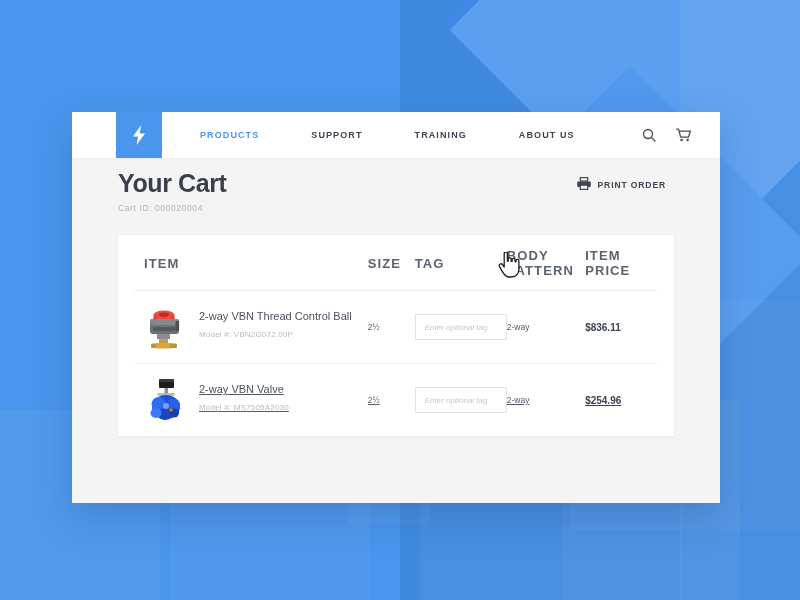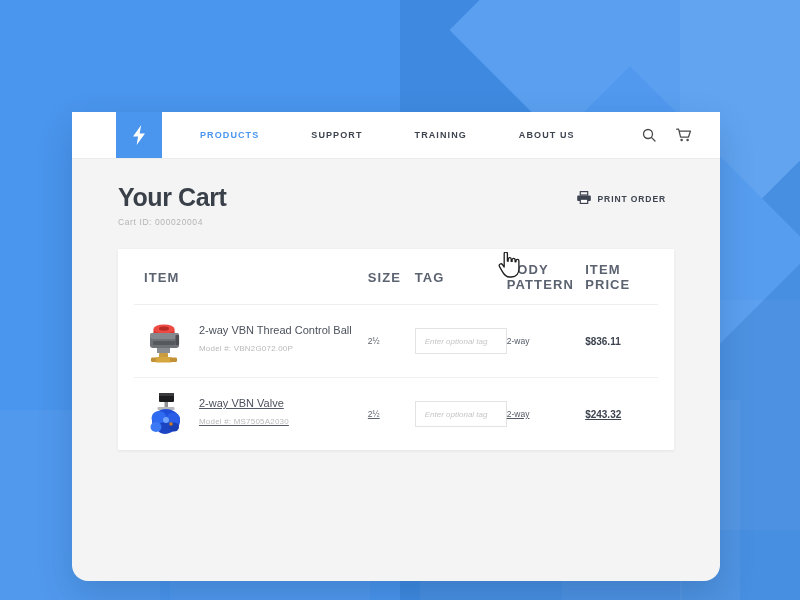--- a/index.html
+++ b/index.html
@@ -60,24 +60,23 @@
   }
   .b11 { 
     right: 0; top: 0; width: 260px; height: 160px;
     background: rgba(0,0,0,0.03);
   }
 
   
   #card {
     position: absolute;
     left: 72px; top: 112px;
-    width: 648px; height: 469px;
+    width: 648px; height: 391px;
     background: #f4f4f4;
     box-shadow: 0 14px 34px rgba(20,60,110,0.22);
-    border-radius: 16px;
   }
 
   
   .nav {
     height: 47px; background: #ffffff;
     display: flex; align-items: stretch;
     border-bottom: 1px solid #ececec;
   }
   .nav-pad { width: 44px; }
   .logo {
@@ -108,21 +107,21 @@
   .crumb {
     display: flex; align-items: center; gap: 9px;
     padding-top: 31px; font-size: 9.5px;
   }
   .crumb a { color: #9a9a9a; text-decoration: none; }
   .crumb .sep { color: #c2c2c2; }
   .crumb .cur { color: #3d4450; font-weight: bold; }
 
   .titlerow {
     display: flex; align-items: flex-start;
-    margin-top: 26px;
+    margin-top: 12px;
   }
   .titlebox h1 {
     font-size: 25px; font-weight: bold; color: #3a4049;
     letter-spacing: -0.4px; line-height: 1;
   }
   .cartid {
     margin-top: 7px; font-size: 8.5px;
     color: #b4b4b4; letter-spacing: 0.6px;
   }
 
@@ -334,21 +333,21 @@
                   <div class="itemname">2-way VBN Valve</div>
                   <div class="itemmodel">Model #: MS7505A2030</div>
                 </div>
               </div>
             </td>
             <td class="sizecell">2½</td>
             <td>
               <input class="taginput" type="text" placeholder="Enter optional tag" style="">
             </td>
             <td>2-way</td>
-            <td class="pricecell">$243.32</td>
+            <td class="pricecell">$254.96</td>
           </tr>
 
         </tbody>
       </table>
     </div>
 
   </div>
 </div>
 
 <div id="cursor">

